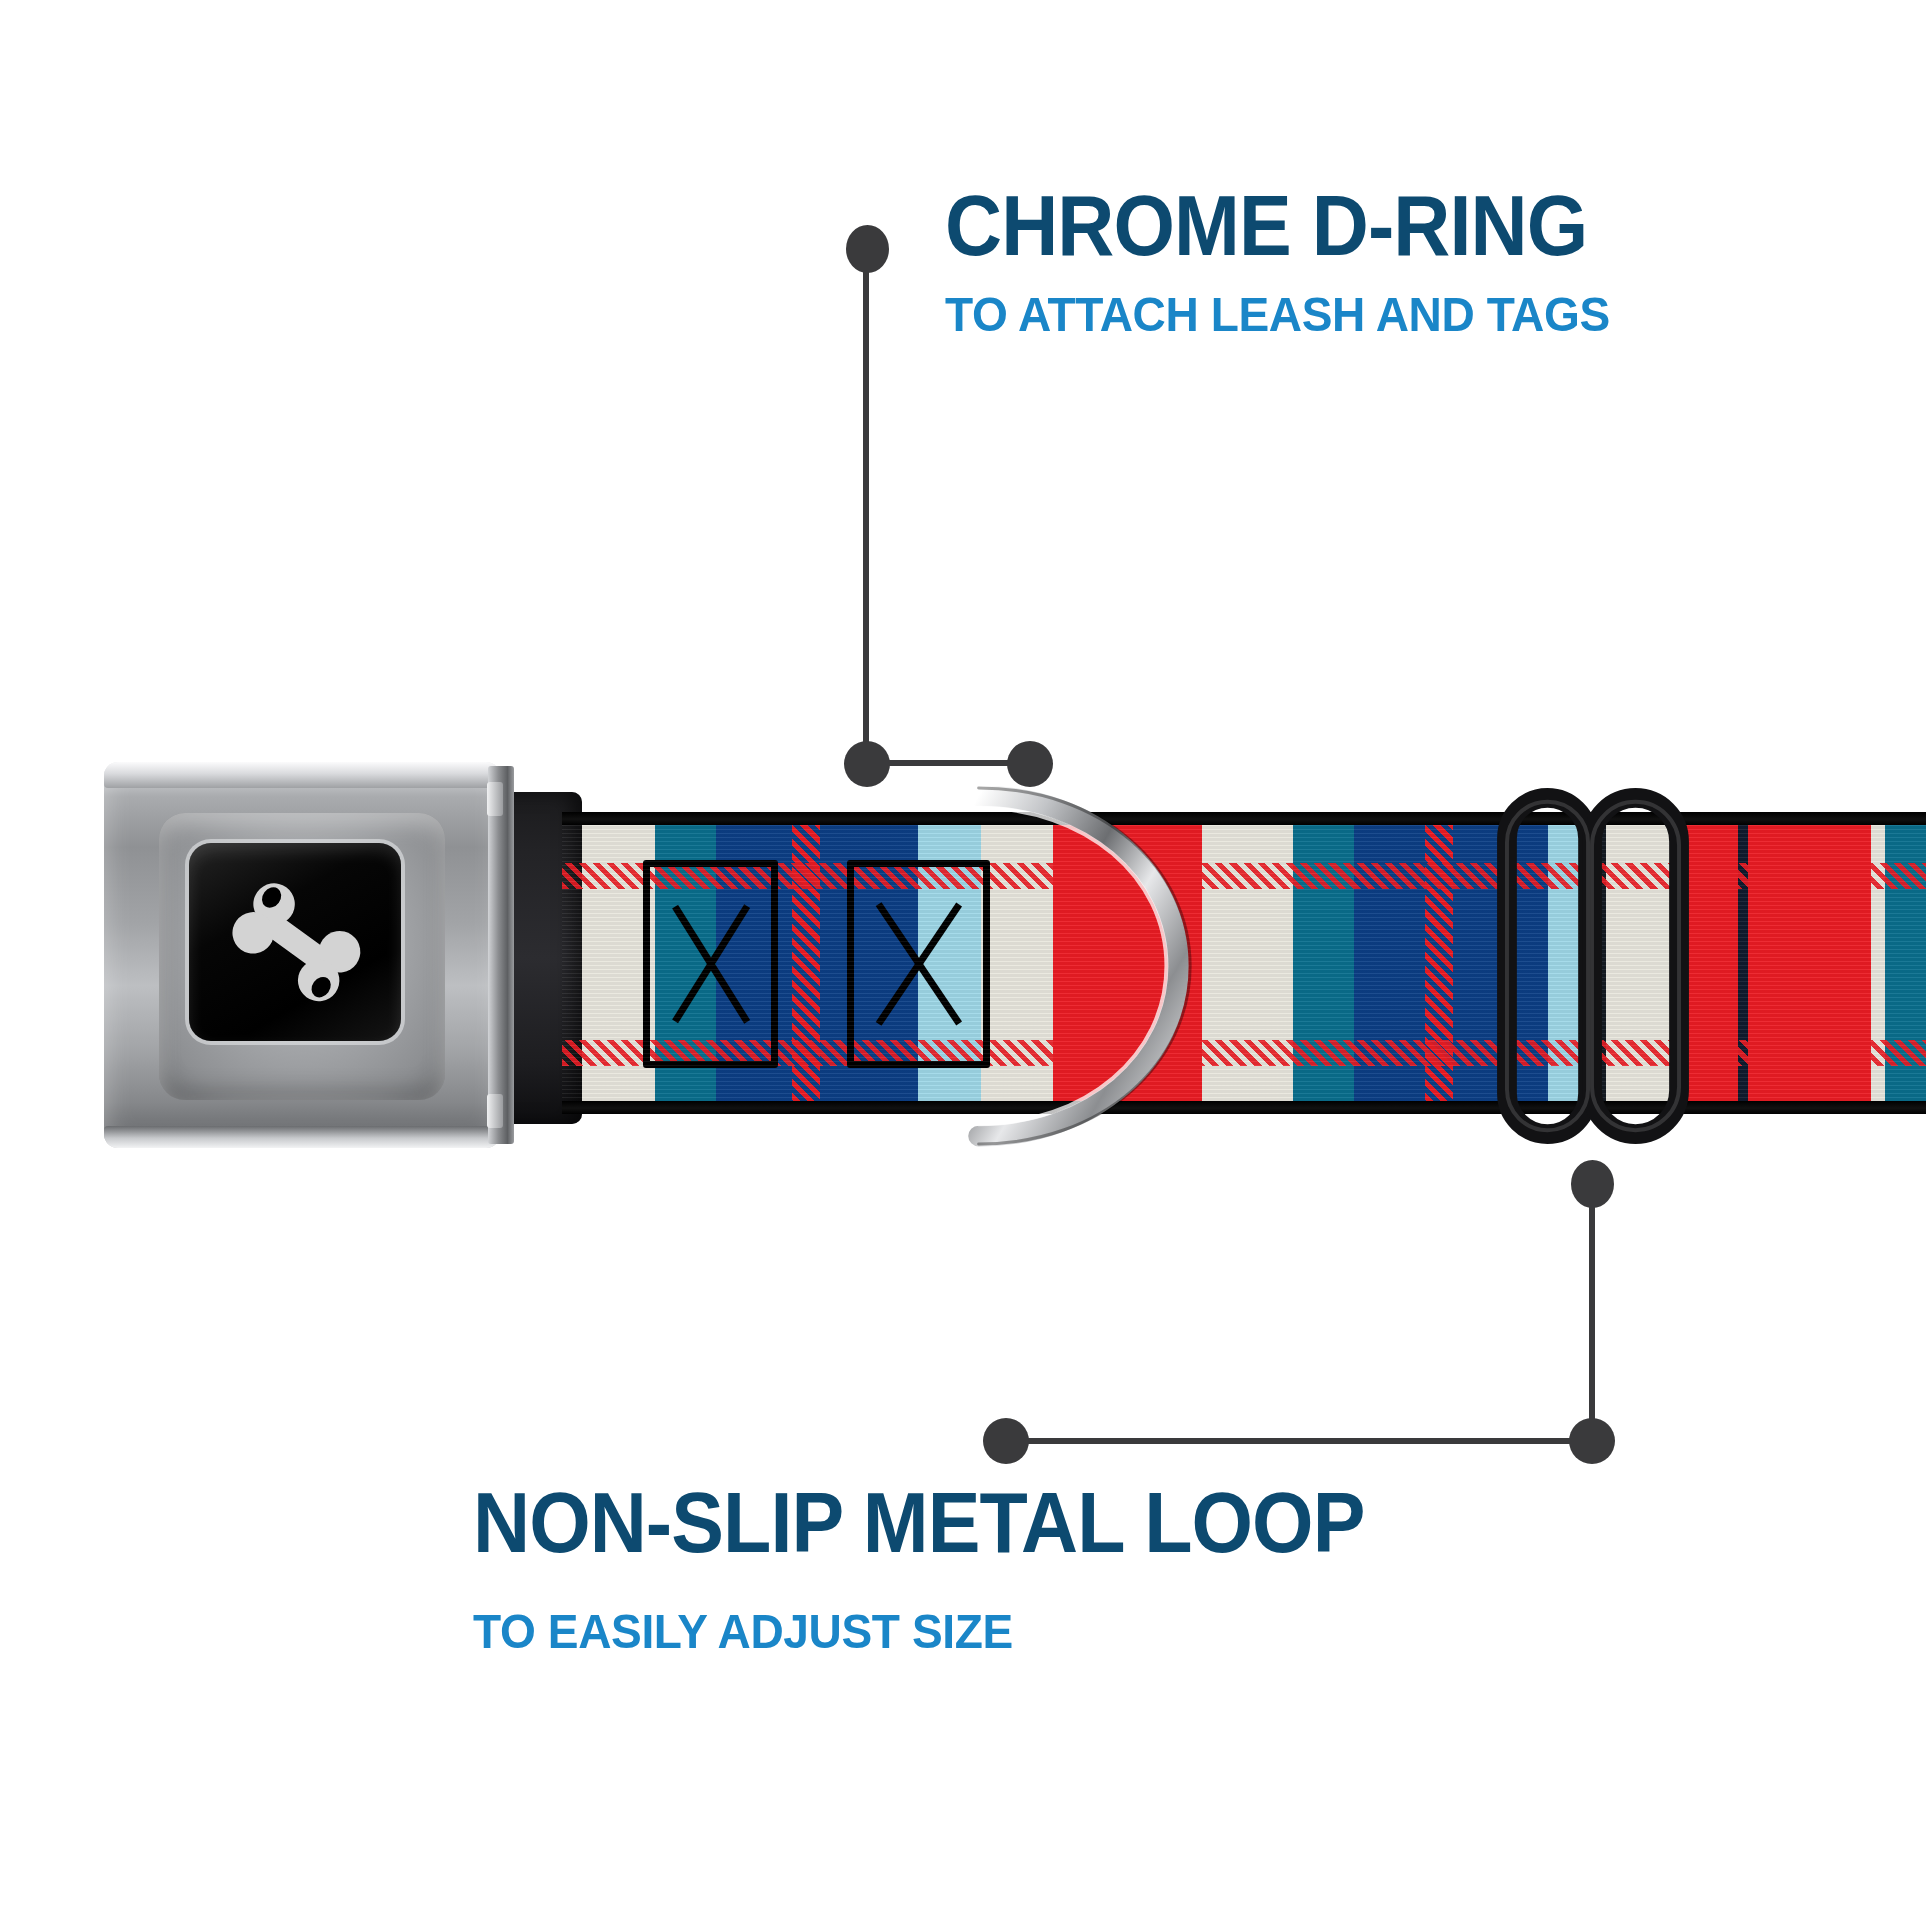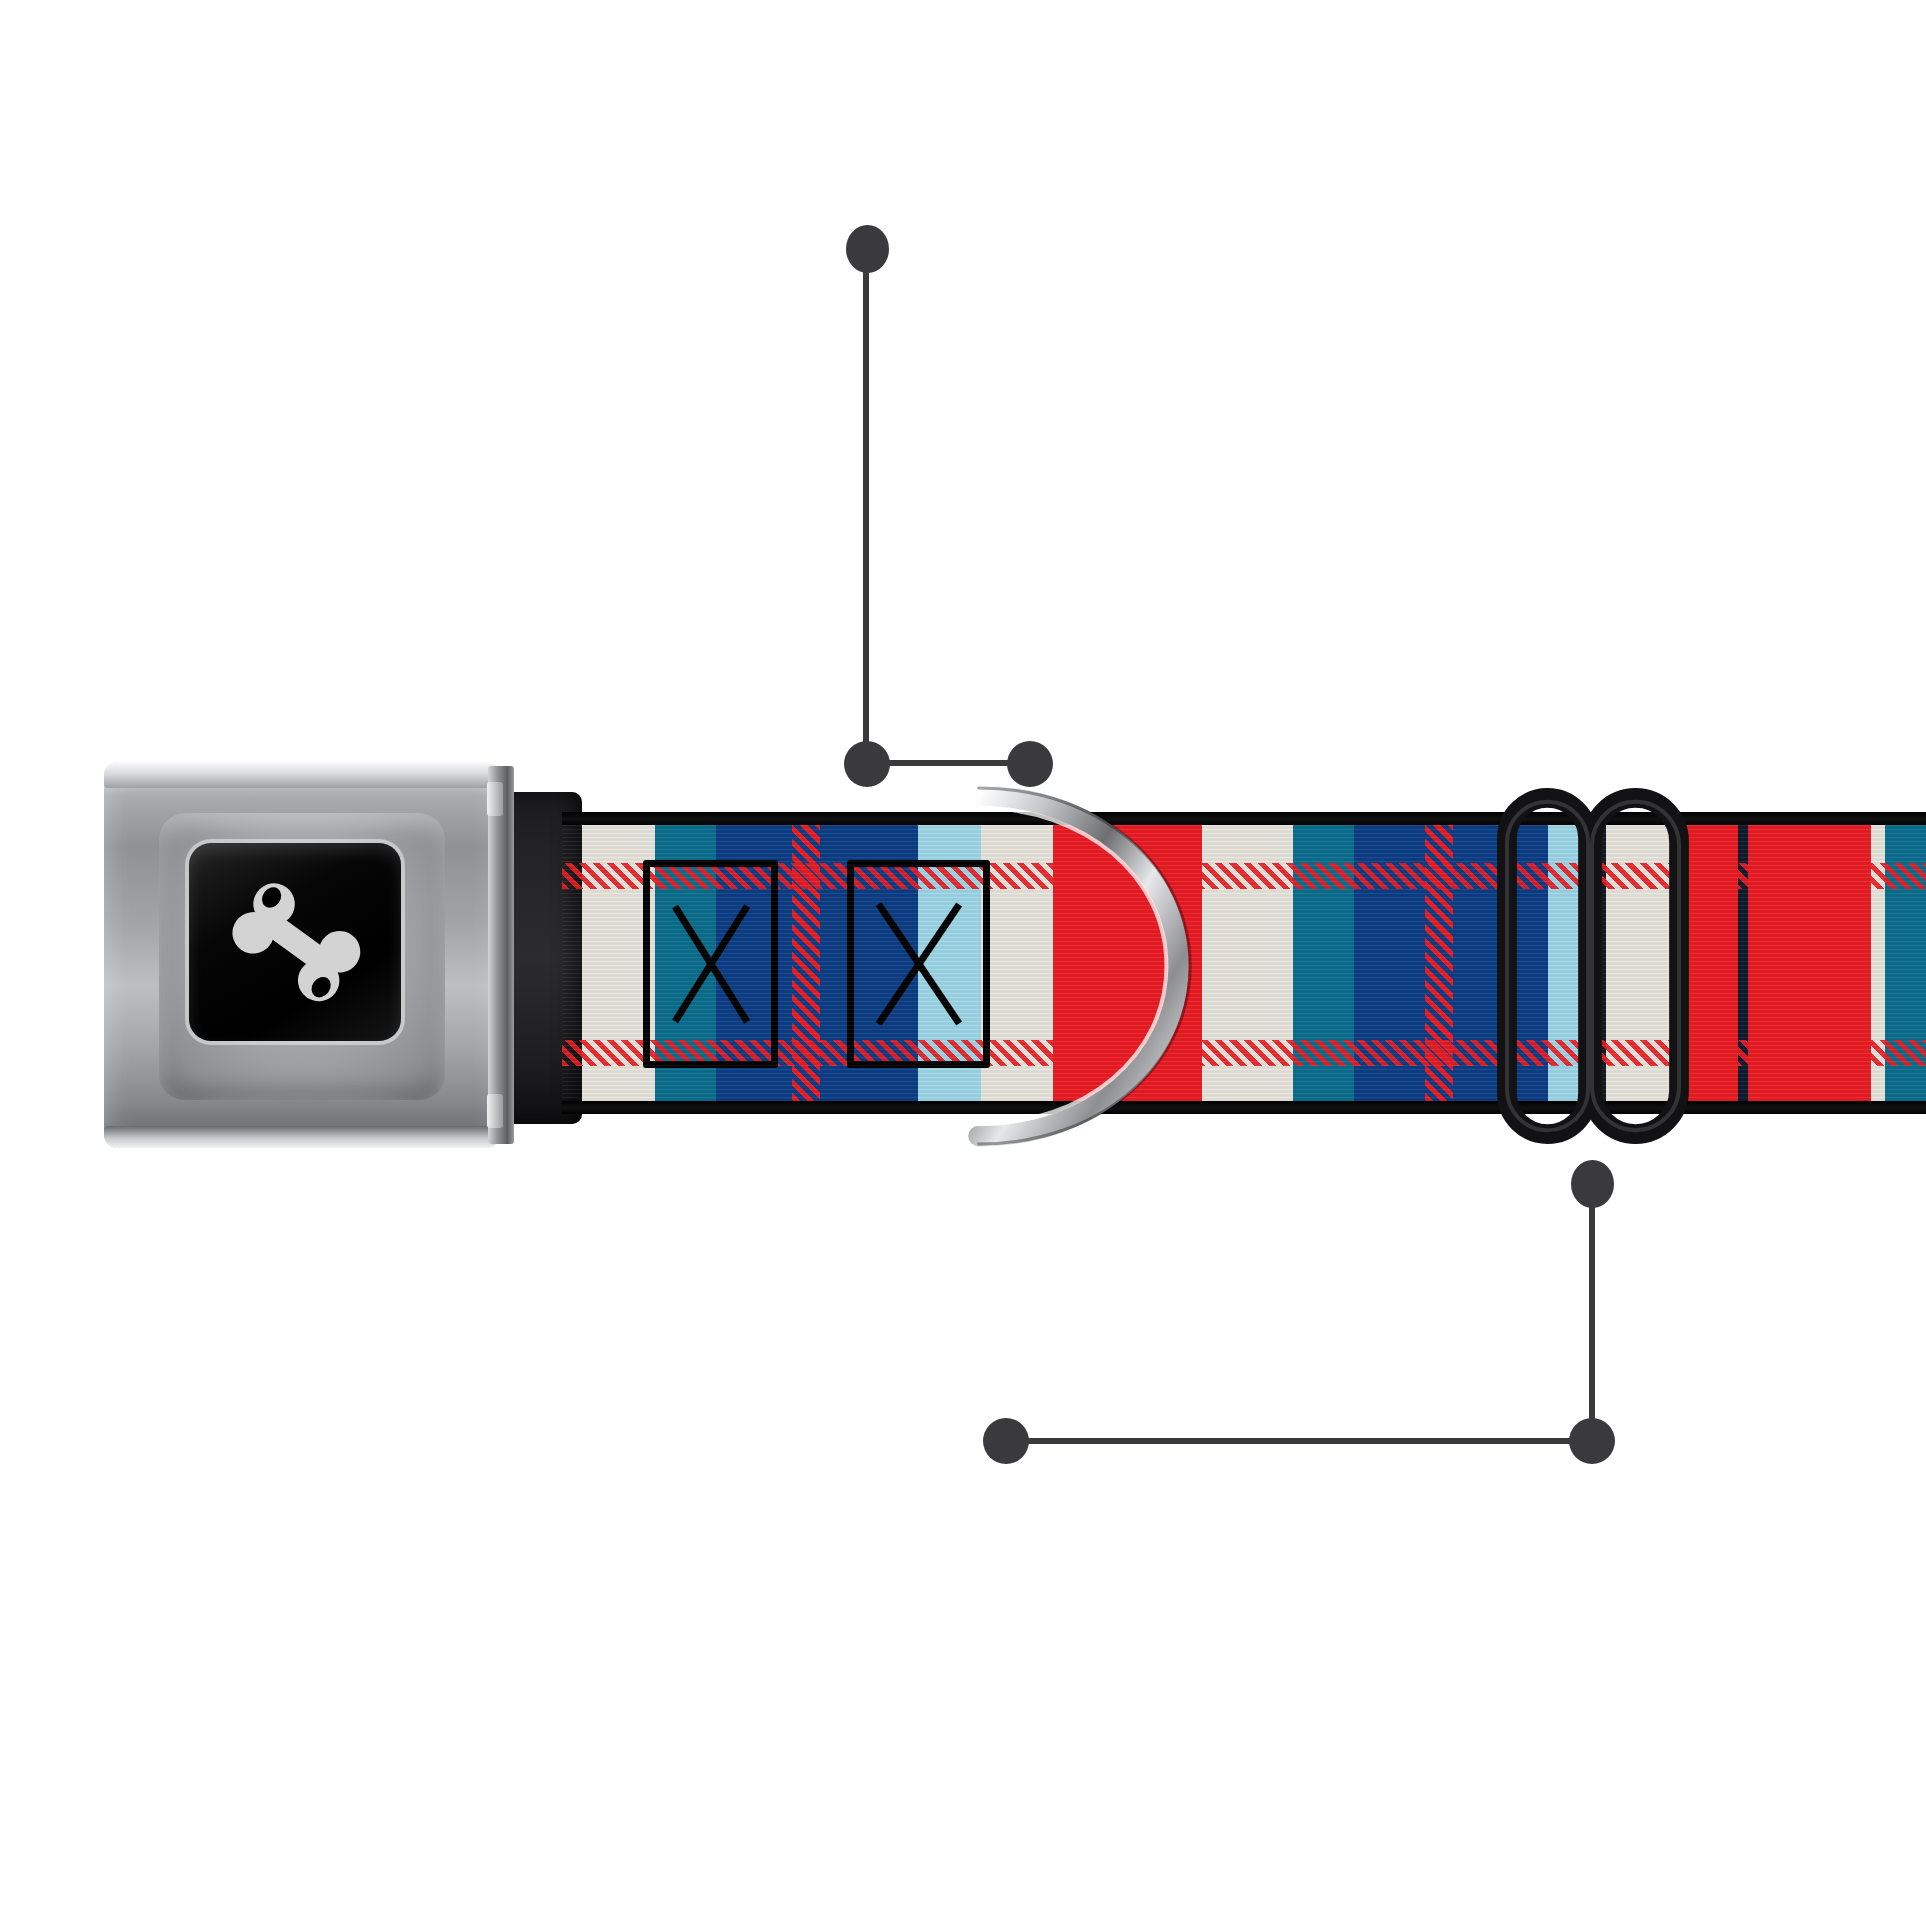--- a/index.html
+++ b/index.html
@@ -155,27 +155,35 @@
   .sliderloop{
     position:absolute;left:1497px;top:788px;width:193px;height:356px;
     z-index:8;
   }
 </style>
 </head>
 <body>
 
 <div class="stage">
 
+  <div class="callout" style="left:945px;top:183px;">
+    <div class="title" style="color:#0d4a70;">CHROME D-RING</div>
+    <div class="sub" style="color:#1a86c8;margin-top:22px;">TO ATTACH LEASH AND TAGS</div>
+  </div>
 
   <div class="lead-dot" style="left:846px;top:225px;width:43px;height:48px;"></div>
   <div class="lead-line" style="left:863px;top:248px;width:6px;height:517px;"></div>
   <div class="lead-dot" style="left:844px;top:741px;width:46px;height:46px;"></div>
   <div class="lead-line" style="left:867px;top:760px;width:166px;height:6px;"></div>
   <div class="lead-dot" style="left:1007px;top:741px;width:46px;height:46px;"></div>
 
+  <div class="callout" style="left:473px;top:1480px;">
+    <div class="title" style="color:#0d4a70;">NON-SLIP METAL LOOP</div>
+    <div class="sub" style="color:#1a86c8;margin-top:42px;">TO EASILY ADJUST SIZE</div>
+  </div>
 
   <div class="lead-dot" style="left:1571px;top:1160px;width:43px;height:48px;"></div>
   <div class="lead-line" style="left:1589px;top:1184px;width:6px;height:257px;"></div>
   <div class="lead-dot" style="left:1569px;top:1418px;width:46px;height:46px;"></div>
   <div class="lead-line" style="left:1003px;top:1438px;width:589px;height:6px;"></div>
   <div class="lead-dot" style="left:983px;top:1418px;width:46px;height:46px;"></div>
 
   <div class="strap">
     <div class="strap-fabric">
 

